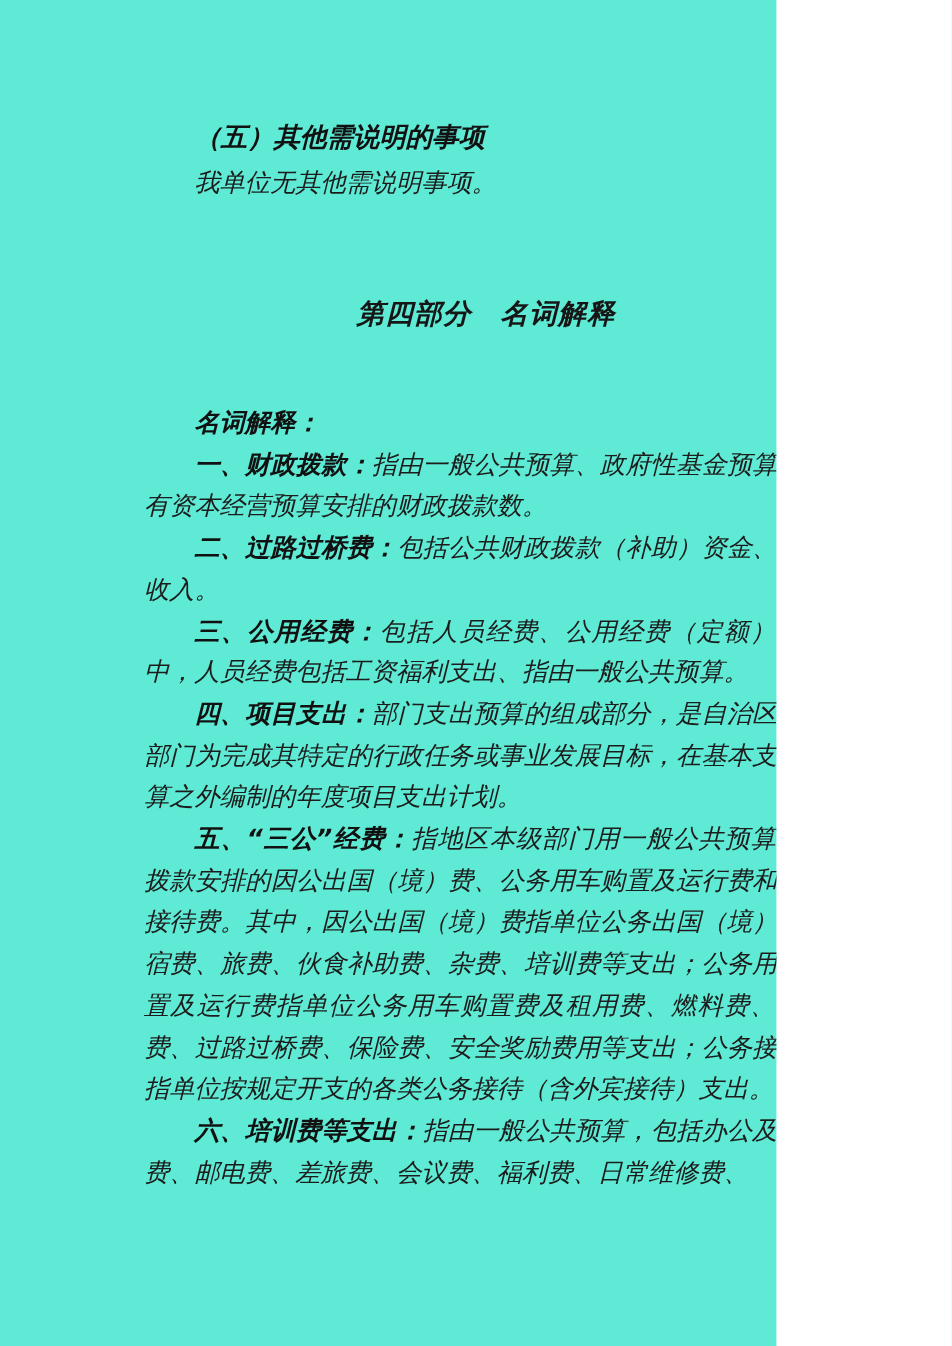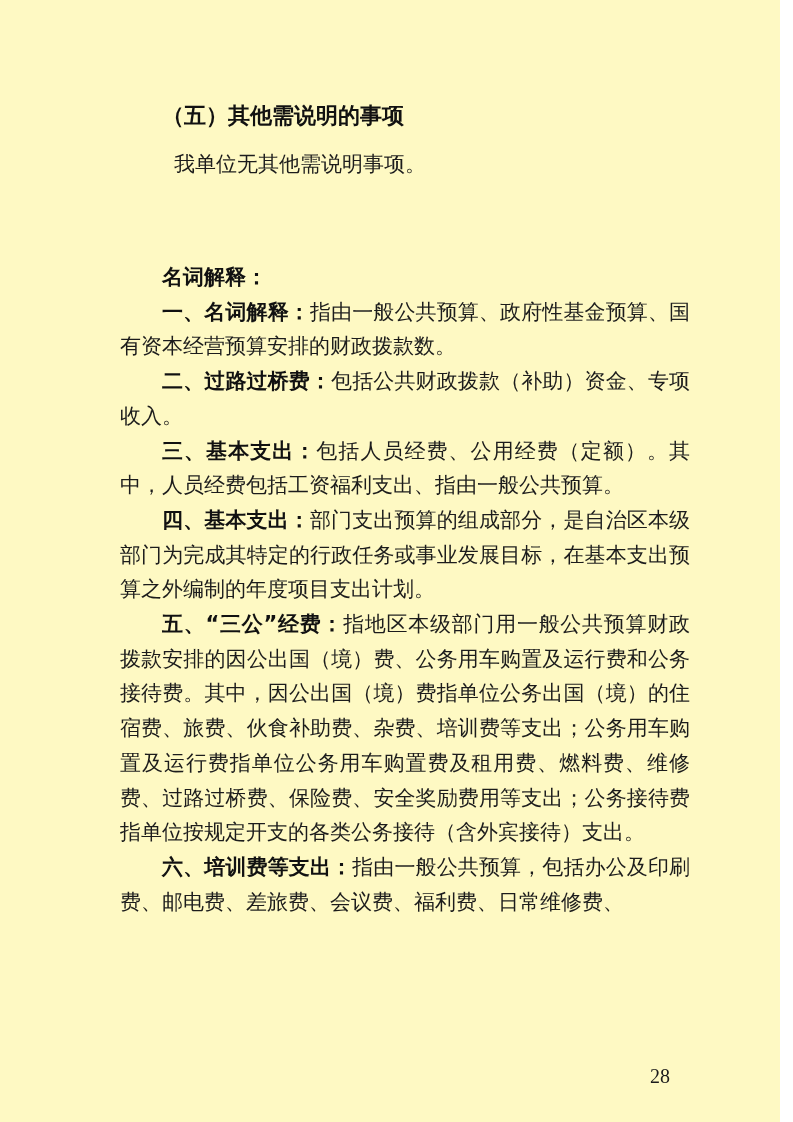--- a/index.html
+++ b/index.html
@@ -3,60 +3,61 @@
 <meta charset="utf-8">
 <style>
   * { box-sizing: border-box; }
   html, body {
     margin: 0;
     padding: 0;
     background: #ffffff;
   }
   .page {
     position: relative;
-    width: 780px;
+    width: 647px;
     height: 1122px;
-    background: #fef9c3;
+    background: #5eead4;
     overflow: hidden;
     color: #1c1c1c;
     font-family: "Liberation Serif", "DejaVu Serif", serif;
+    font-style: italic;
   }
   .content {
     position: absolute;
     left: 120px;
     top: 97px;
     width: 570px;
   }
   .prev-heading {
     margin: 0;
     text-indent: 42px;
     font-family: "DejaVu Sans", "Liberation Sans", sans-serif;
     font-weight: bold;
     font-size: 22px;
     line-height: 37px;
     color: #111;
   }
   .prev-body {
-    margin: 12px;
+    margin: 0;
     text-indent: 42px;
     font-size: 21px;
     line-height: 37px;
   }
   .part-heading {
     margin: 76px 0 0 0;
     text-align: center;
     font-family: "DejaVu Sans", "Liberation Sans", sans-serif;
     font-weight: bold;
     font-size: 23px;
     line-height: 30px;
     color: #161616;
     letter-spacing: 1px;
   }
   .glossary-intro {
-    margin: 77px 0 0 0;
+    margin: 58px 0 0 0;
     text-indent: 42px;
     font-family: "DejaVu Sans", "Liberation Sans", sans-serif;
     font-weight: bold;
     font-size: 21px;
     line-height: 34.7px;
     color: #111;
   }
   .para {
     margin: 0;
     font-size: 21px;
@@ -83,37 +84,38 @@
 </head>
 <body>
 
 <div class="page">
   <div class="content">
 
     <p class="prev-heading">（五）其他需说明的事项</p>
 
     <p class="prev-body">我单位无其他需说明事项。</p>
 
+    <h1 class="part-heading">第四部分　名词解释</h1>
 
     <p class="glossary-intro">名词解释：</p>
 
     <p class="para">
-      <b class="term">一、名词解释：</b><span>指由一般公共预算、政府性基金预算、国有资本经营预算安排的财政拨款数。</span>
+      <b class="term">一、财政拨款：</b><span>指由一般公共预算、政府性基金预算、国有资本经营预算安排的财政拨款数。</span>
     </p>
 
     <p class="para">
       <b class="term">二、过路过桥费：</b><span>包括公共财政拨款（补助）资金、专项收入。</span>
     </p>
 
     <p class="para">
-      <b class="term">三、基本支出：</b><span>包括人员经费、公用经费（定额）。其中，人员经费包括工资福利支出、指由一般公共预算。</span>
+      <b class="term">三、公用经费：</b><span>包括人员经费、公用经费（定额）。其中，人员经费包括工资福利支出、指由一般公共预算。</span>
     </p>
 
     <p class="para">
-      <b class="term">四、基本支出：</b><span>部门支出预算的组成部分，是自治区本级部门为完成其特定的行政任务或事业发展目标，在基本支出预算之外编制的年度项目支出计划。</span>
+      <b class="term">四、项目支出：</b><span>部门支出预算的组成部分，是自治区本级部门为完成其特定的行政任务或事业发展目标，在基本支出预算之外编制的年度项目支出计划。</span>
     </p>
 
     <p class="para">
       <b class="term">五、“三公”经费：</b><span>指地区本级部门用一般公共预算财政拨款安排的因公出国（境）费、公务用车购置及运行费和公务接待费。其中，因公出国（境）费指单位公务出国（境）的住宿费、旅费、伙食补助费、杂费、培训费等支出；公务用车购置及运行费指单位公务用车购置费及租用费、燃料费、维修费、过路过桥费、保险费、安全奖励费用等支出；公务接待费指单位按规定开支的各类公务接待（含外宾接待）支出。</span>
     </p>
 
     <p class="para">
       <b class="term">六、培训费等支出：</b><span>指由一般公共预算，包括办公及印刷费、邮电费、差旅费、会议费、福利费、日常维修费、</span>
     </p>
 

